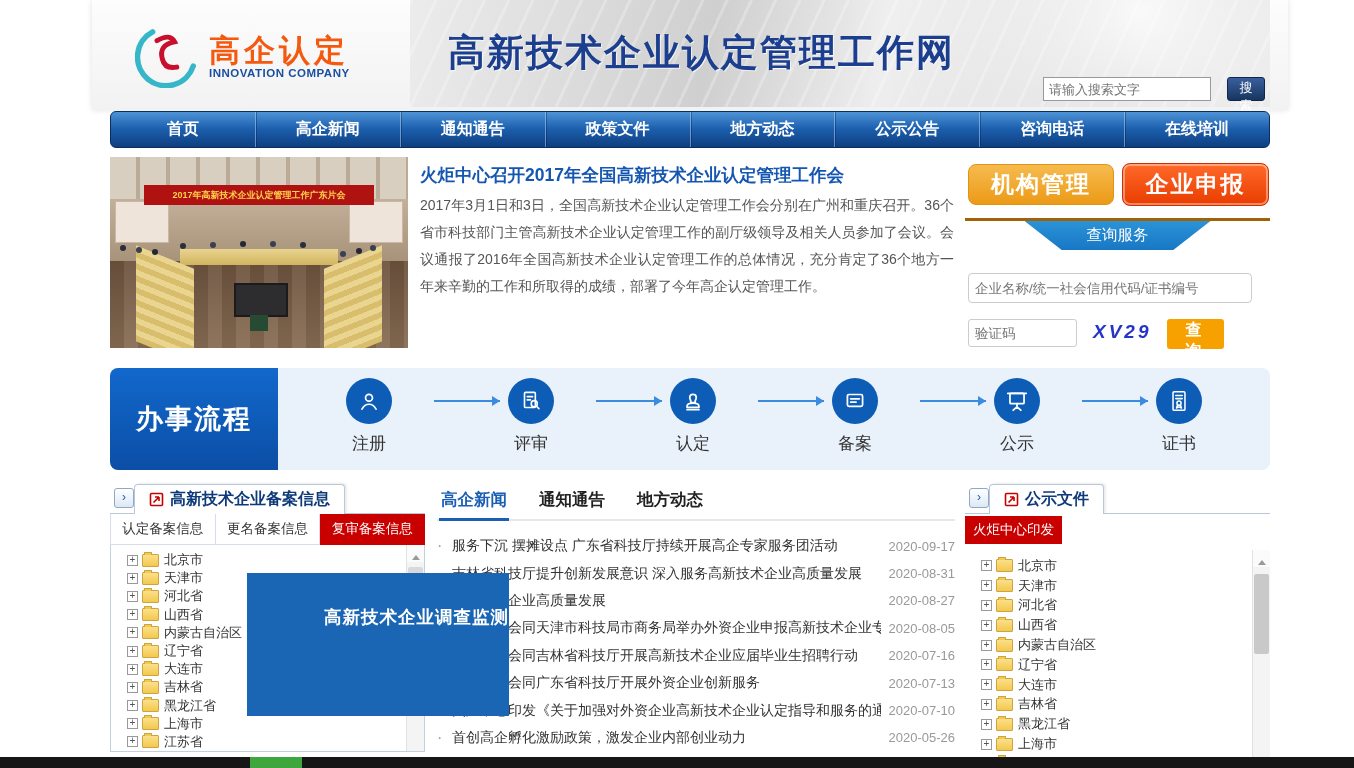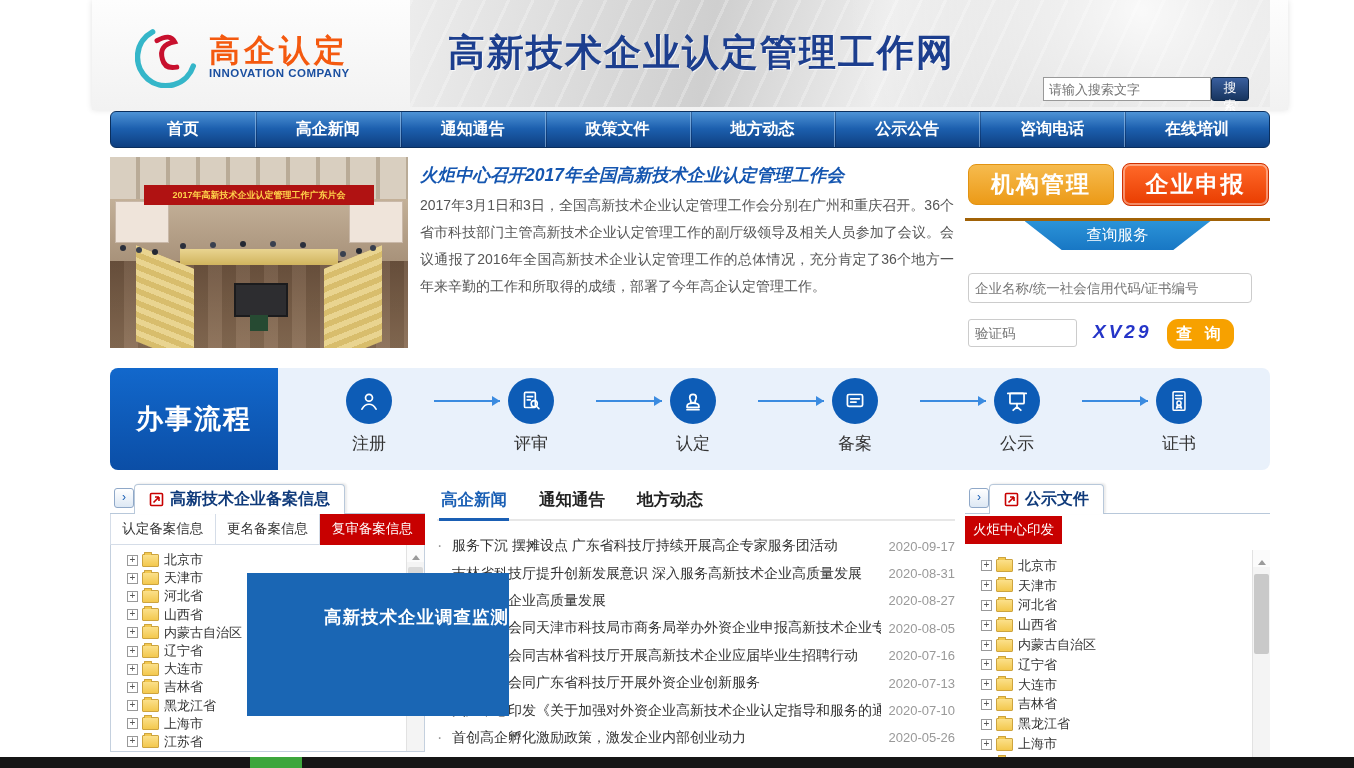--- a/index.html
+++ b/index.html
@@ -19,21 +19,21 @@
     background:
       radial-gradient(circle at 85% 10%,rgba(255,255,255,.9),rgba(255,255,255,0) 40%),
       repeating-linear-gradient(115deg,rgba(255,255,255,.25) 0 3px,rgba(0,0,0,0) 3px 22px),
       linear-gradient(100deg,#ececec,#cfcfcf 35%,#ededed 55%,#c6c6c6 82%,#dedede);}
   .site-title{position:absolute;left:38px;top:28px;font-family:"Liberation Serif","DejaVu Serif",serif;
     font-size:37px;font-weight:bold;color:#1c3e8e;letter-spacing:2px;white-space:nowrap;
     text-shadow:1px 1px 0 rgba(255,255,255,.7);}
   .logo{position:absolute;left:135px;top:22px;display:flex;align-items:center;gap:8px;}
   .logo-text .cn{font-size:31px;font-weight:bold;color:#f4590f;letter-spacing:4px;line-height:1.05;}
   .logo-text .en{font-size:11.5px;font-weight:bold;color:#1a4fa0;letter-spacing:.5px;}
-  .search-wrap{position:absolute;left:1043px;top:77px;display:flex;gap:0;}
+  .search-wrap{position:absolute;left:1043px;top:77px;display:flex;gap:16px;}
   .search-input{width:156px;height:20px;border:1px solid #999;font-size:13px;color:#555;padding:1px 5px;outline:none;}
   .search-btn{width:38px;height:24px;border:1px solid #0f2747;border-radius:3px;color:#fff;font-size:13px;
     background:linear-gradient(#3a5f9e,#17355f);cursor:pointer;}
 
   
   .nav{position:absolute;left:110px;top:111px;width:1160px;height:37px;display:flex;
     border:1px solid #0a2f5e;border-radius:6px;box-sizing:border-box;overflow:hidden;
     background:linear-gradient(180deg,#4e93d6 0%,#1c5fae 48%,#0e3f80 100%);}
   .nav-item{flex:1;display:flex;align-items:center;justify-content:center;color:#fff;font-size:16px;
     font-weight:bold;cursor:pointer;border-right:1px solid rgba(173,208,240,.55);box-shadow:1px 0 0 rgba(0,20,60,.35);}
@@ -53,39 +53,39 @@
   .photo .table-top{position:absolute;top:92px;left:70px;right:70px;height:16px;background:linear-gradient(#e9d490,#d0b45e);}
   .photo .table-side{position:absolute;top:100px;width:58px;height:96px;
     background:repeating-linear-gradient(180deg,#e9d490 0 6px,#d8bd6c 6px 12px);}
   .photo .table-side.l{left:26px;transform:skewY(22deg);}
   .photo .table-side.r{right:26px;transform:skewY(-22deg);}
   .photo .tv{position:absolute;top:126px;left:124px;width:50px;height:30px;background:#2d2d30;border:2px solid #1b1b1d;}
   .photo .tv::after{content:"";position:absolute;left:14px;top:30px;width:18px;height:16px;background:#264a32;}
   .photo .people{position:absolute;top:88px;left:10px;width:6px;height:6px;border-radius:50%;background:#2a2f3c;
     box-shadow:16px 2px 0 #39404f,32px 4px 0 #232833,250px 0 0 #39404f,236px 3px 0 #232833,220px 6px 0 #39404f,
       60px -2px 0 #2a2f3c,90px -3px 0 #39404f,120px -4px 0 #232833,150px -4px 0 #39404f,180px -3px 0 #2a2f3c;}
-  .headline{position:absolute;left:420px;top:163px;width:535px;font-size:17.5px;font-weight:bold;color:#1556b0;cursor:pointer;font-style:italic;}
+  .headline{position:absolute;left:420px;top:163px;width:535px;font-size:17.5px;font-weight:bold;color:#1556b0;cursor:pointer;}
   .news-body{position:absolute;left:420px;top:192px;width:534px;font-size:14px;color:#555;line-height:1.92;text-align:justify;}
 
   .btn-org{position:absolute;left:968px;top:164px;width:146px;height:41px;border:1px solid #e29312;border-radius:8px;
     background:linear-gradient(#f6bb4e,#ec9a17);color:#fff;font-size:23px;font-weight:bold;letter-spacing:2px;cursor:pointer;}
   .btn-apply{position:absolute;left:1122px;top:163px;width:147px;height:43px;border:1px solid #d03000;border-radius:8px;
     background:linear-gradient(#ff6a2a,#e93c00);box-shadow:inset 0 0 0 2px rgba(255,255,255,.4);
     color:#fff;font-size:23px;font-weight:bold;letter-spacing:2px;cursor:pointer;}
 
   .query-box{position:absolute;left:965px;top:218px;width:305px;height:140px;border-top:3px solid #a16207;background:#fff;}
   .query-tab{width:186px;height:29px;margin:0 auto;background:linear-gradient(#2b93d8,#1877c4);
     clip-path:polygon(0 0,100% 0,80% 100%,20% 100%);color:#fff;font-size:15.5px;text-align:center;line-height:27px;}
   .q-name{position:absolute;left:3px;top:52px;width:270px;height:28px;border:1px solid #ccc;border-radius:4px;
     padding:0 6px;font-size:13.5px;color:#555;outline:none;}
   .q-captcha{position:absolute;left:3px;top:98px;width:95px;height:26px;border:1px solid #ccc;border-radius:3px;
     padding:0 6px;font-size:13.5px;color:#555;outline:none;}
   .captcha-code{position:absolute;left:128px;top:100px;font-size:19px;font-weight:bold;font-style:italic;
     color:#2535c8;letter-spacing:3px;}
-  .q-btn{position:absolute;left:202px;top:98px;width:67px;height:30px;background:#f7a100;border:none;border-radius:11px;
+  .q-btn{position:absolute;left:202px;top:98px;width:57px;height:30px;background:#f7a100;border:none;border-radius:3px;
     color:#fff;font-size:16px;font-weight:bold;letter-spacing:4px;cursor:pointer;}
 
   
   .flow{position:absolute;left:110px;top:368px;width:1160px;height:102px;background:#e9f1fb;border-radius:8px;}
   .flow-title{position:absolute;left:0;top:0;width:168px;height:102px;border-radius:8px 0 0 8px;
     background:linear-gradient(#1268cc,#0b4ea6);color:#fff;font-size:27px;font-weight:bold;letter-spacing:2px;
     display:flex;align-items:center;justify-content:center;}
   .steps{position:absolute;left:168px;top:0;width:972px;height:102px;display:flex;padding:0 10px;}
   .step{flex:1;display:flex;flex-direction:column;align-items:center;position:relative;cursor:pointer;}
   .step .circle{margin-top:10px;width:46px;height:46px;border-radius:50%;background:#0d5cb6;

